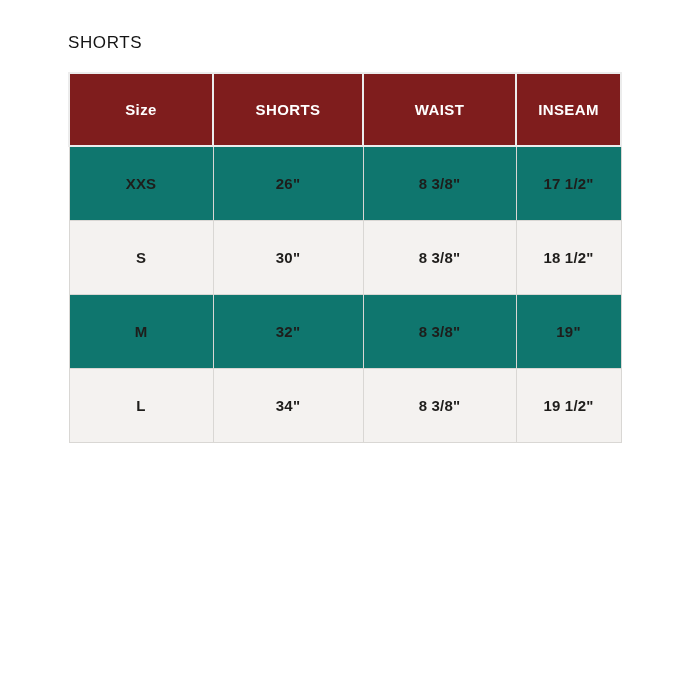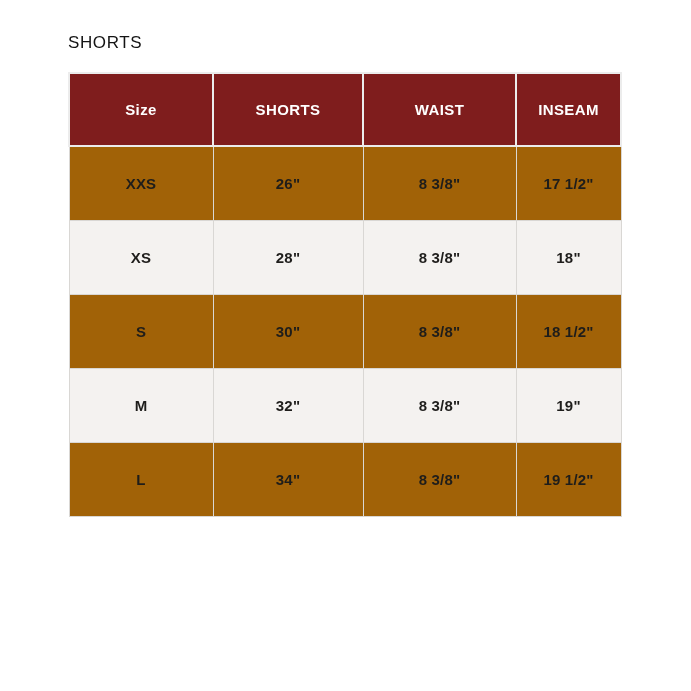--- a/index.html
+++ b/index.html
@@ -35,21 +35,21 @@
     color: #ffffff;
     height: 69px;
     font-size: 15px;
     font-weight: 700;
     letter-spacing: 0.4px;
     text-align: center;
     vertical-align: middle;
     border: 2px solid #ececec;
   }
   table.size-chart td {
-    background: #a16207;
+    background: #0f766e;
     color: #1e1d1b;
     height: 71px;
     font-size: 15px;
     font-weight: 700;
     letter-spacing: 0.2px;
     text-align: center;
     vertical-align: middle;
     border: 1px solid #d9d7d4;
   }
   table.size-chart tbody tr:nth-child(even) td {
@@ -78,26 +78,20 @@
         </tr>
     </thead>
     <tbody>
         <tr>
           <td>XXS</td>
           <td>26"</td>
           <td>8 3/8"</td>
           <td>17 1/2"</td>
         </tr>
         <tr>
-          <td>XS</td>
-          <td>28"</td>
-          <td>8 3/8"</td>
-          <td>18"</td>
-        </tr>
-        <tr>
           <td>S</td>
           <td>30"</td>
           <td>8 3/8"</td>
           <td>18 1/2"</td>
         </tr>
         <tr>
           <td>M</td>
           <td>32"</td>
           <td>8 3/8"</td>
           <td>19"</td>

